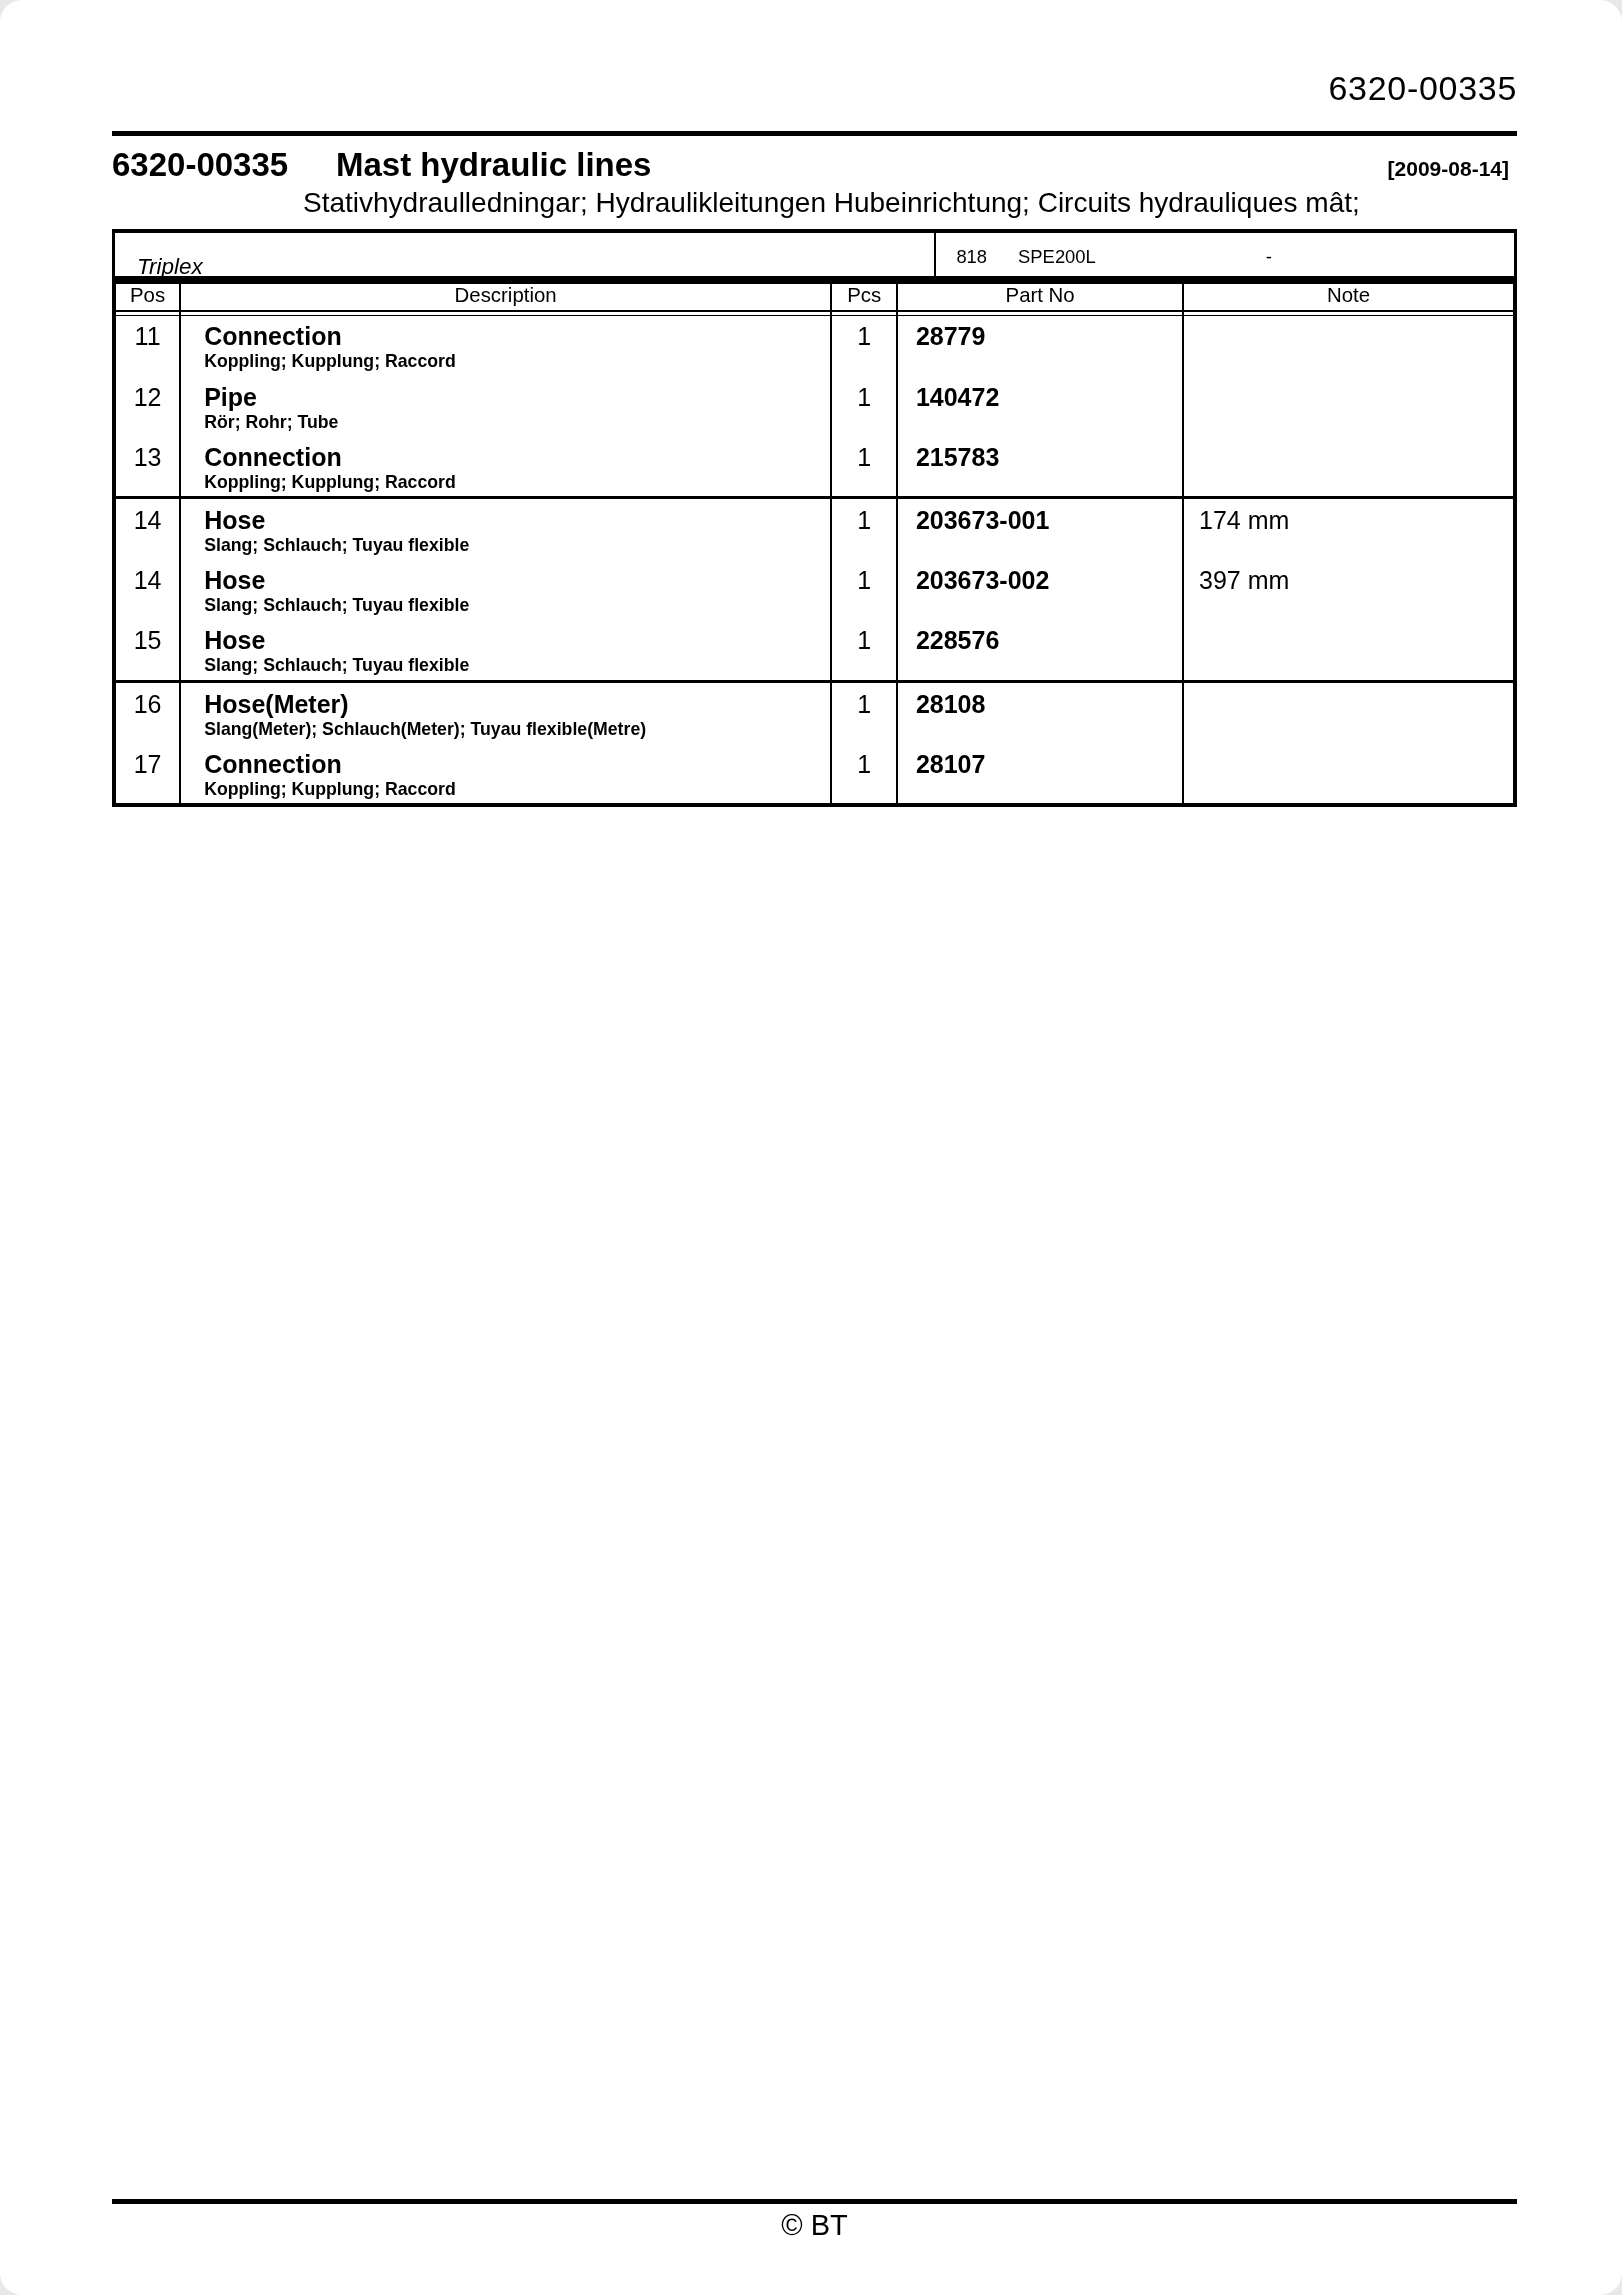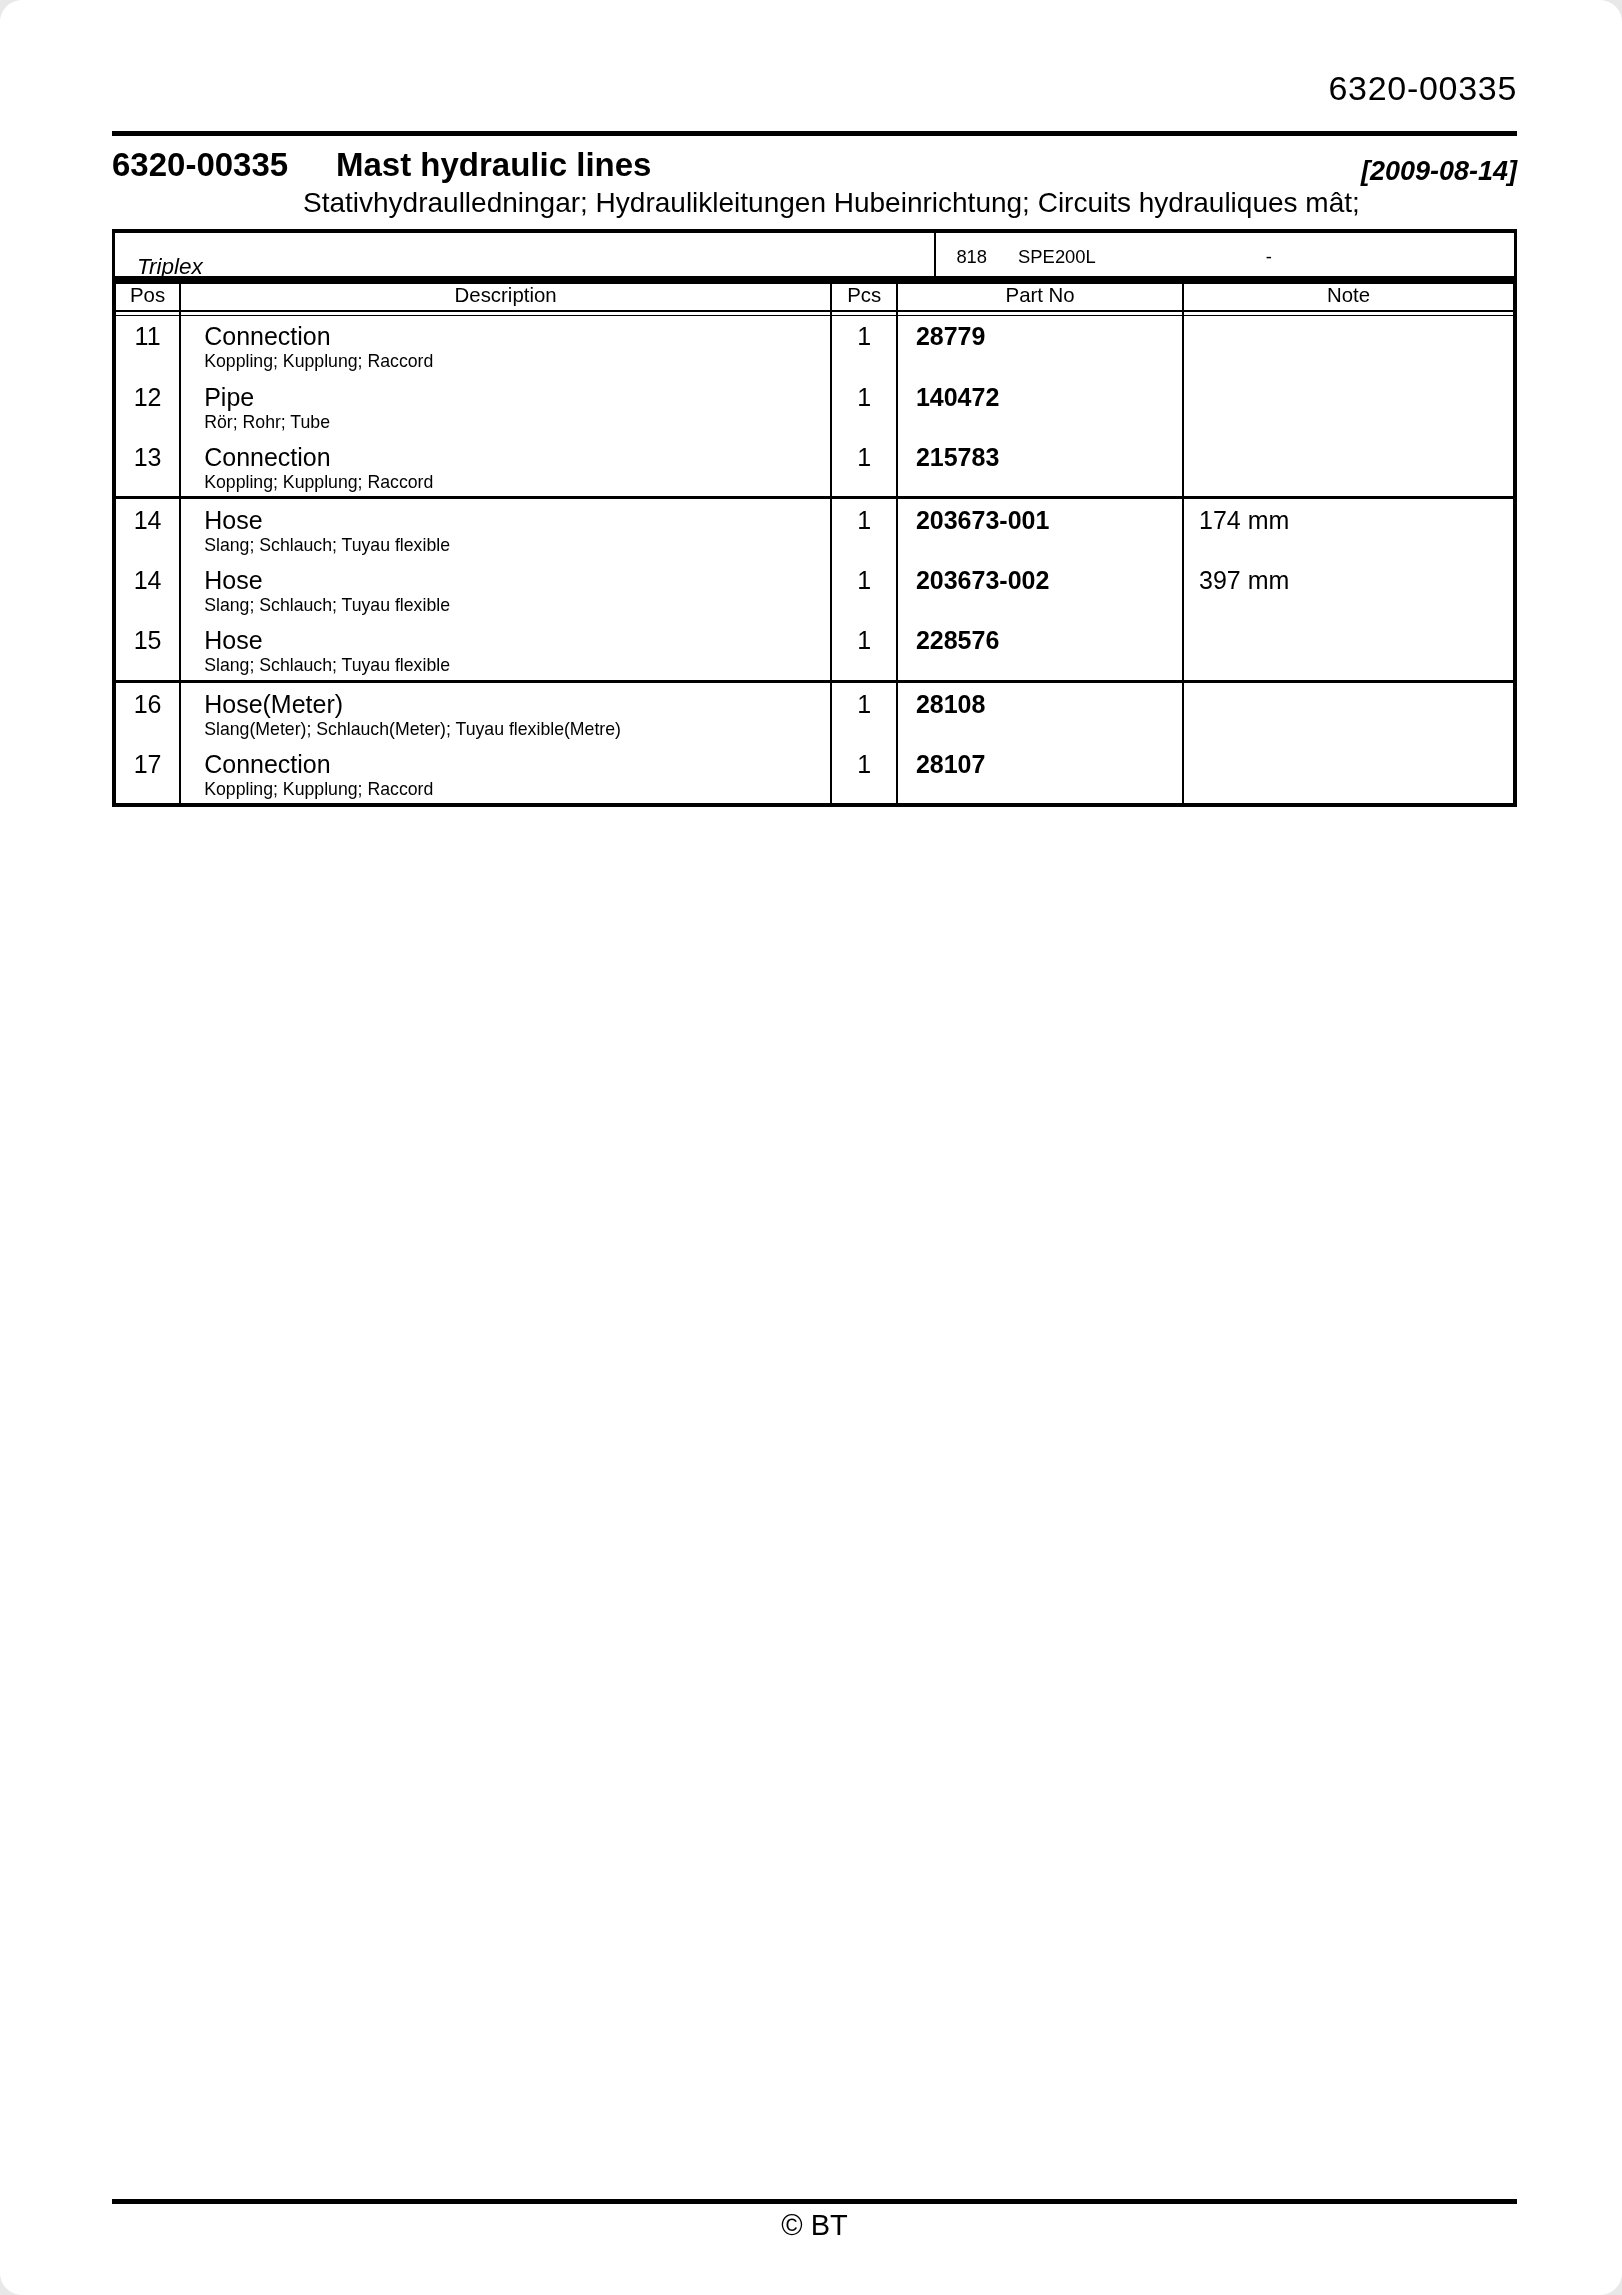--- a/index.html
+++ b/index.html
@@ -51,25 +51,24 @@
     position: absolute;
     top: 147px;
     left: 336px;
     font-size: 33px;
     font-weight: bold;
     line-height: 1.1;
   }
   .title-date {
     position: absolute;
     top: 157px;
-    right: 105px;
-    font-size: 27px;
+    right: 113px;
+    font-size: 21px;
     font-weight: bold;
     line-height: 1.1;
-    font-style: italic;
   }
   .subtitle {
     position: absolute;
     top: 186px;
     left: 303px;
     font-size: 28px;
     line-height: 1.2;
   }
 
   
@@ -140,21 +139,21 @@
     border-bottom: 1.4px solid #000;
   }
   table.parts tbody td {
     vertical-align: top;
     padding: 6.8px 0 3.4px 0;
   }
   .cell-main { font-size: 25px; line-height: 29px; }
   .cell-sub  { font-size: 17.7px; line-height: 21px; }
   td.td-pos  { text-align: center; }
   td.td-pcs  { text-align: center; }
-  td.td-desc { padding-left: 23px !important; padding-right: 8.2px !important; }
+  td.td-desc { padding-left: 23px !important; padding-right: 8.2px !important; font-weight: bold; }
   td.td-part { padding-left: 17.7px !important; font-weight: bold; }
   td.td-note { padding-left: 15px !important; }
   tr.group-end td { border-bottom: 3.4px solid #000; }
 
   
   .copyright {
     position: absolute;
     top: 2210px;
     left: 112px;
     width: 1405px;

